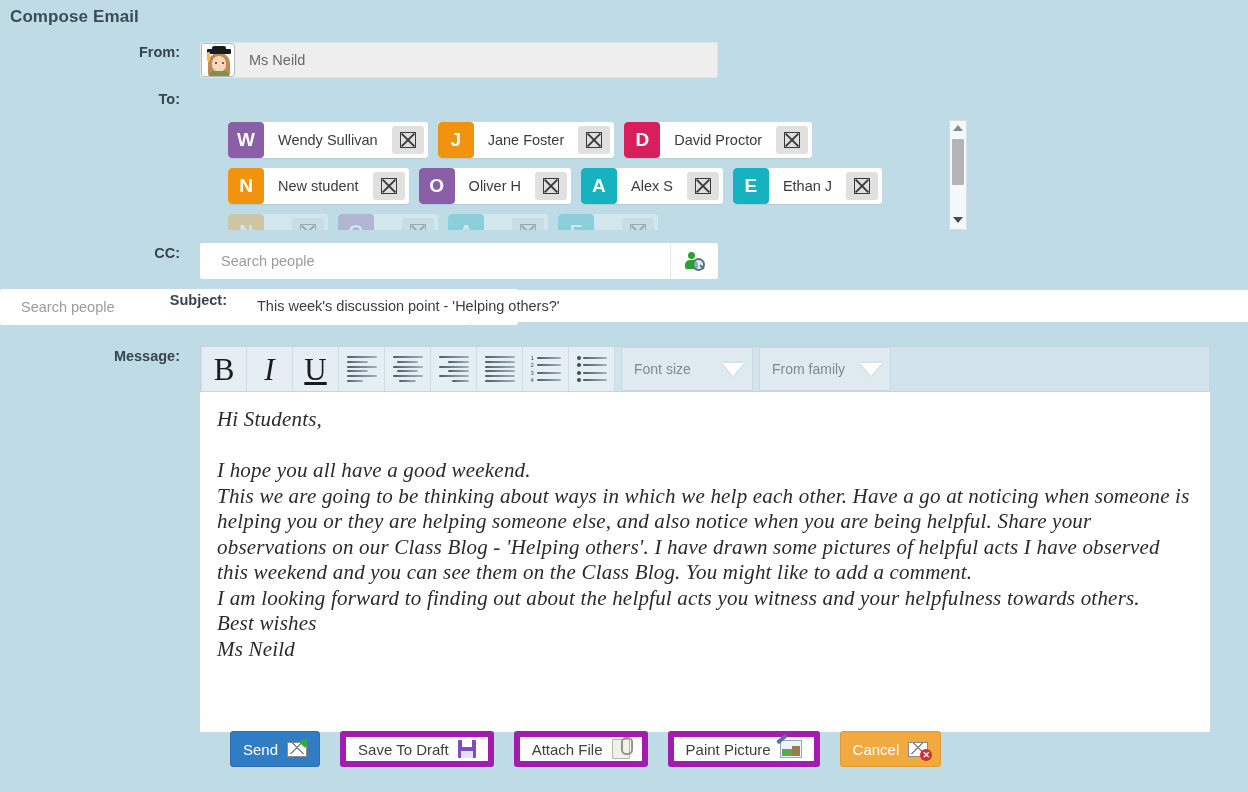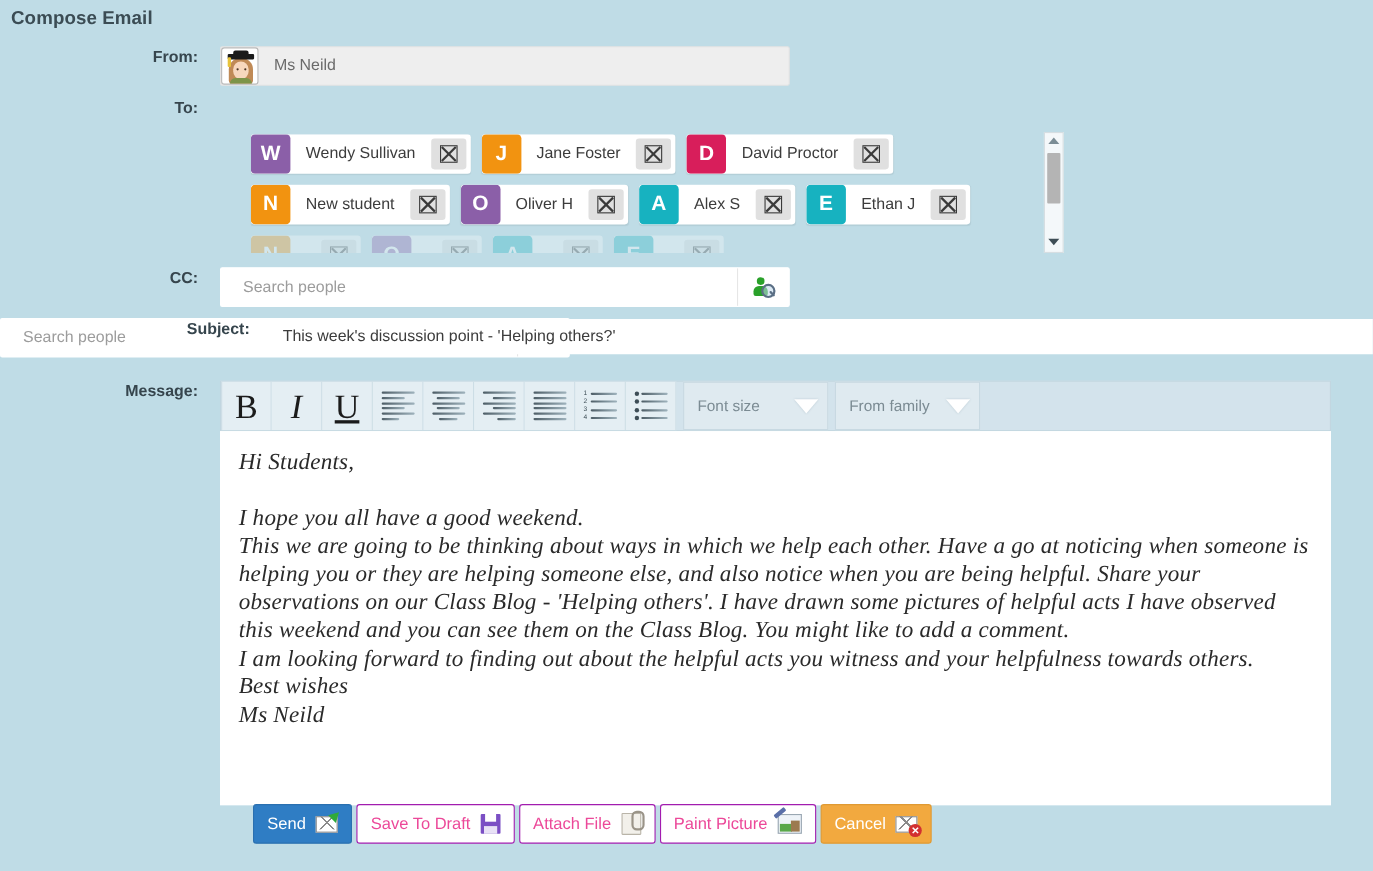--- a/index.html
+++ b/index.html
@@ -344,36 +344,36 @@
     color: #2a2a2a;
     white-space: pre-wrap;
     letter-spacing: .2px;
   }
   
   #btn-bar {
     position: absolute;
     left: 230px;
     top: 731px;
     display: flex;
-    gap: 4px;
+    gap: 20px;
   }
   .abtn {
     height: 36px;
     border-radius: 3px;
     display: flex;
     align-items: center;
     padding: 0 12px;
     font-size: 15px;
     cursor: pointer;
     box-sizing: border-box;
     white-space: nowrap;
   }
   .abtn .bi { margin-left: 9px; display:flex; align-items:center; }
   .abtn.primary { background: #2f7dc4; color: #ffffff; border: 1px solid #2a70b0; }
-  .abtn.plain   { background: #ffffff; color: #ec4899; border: 1px solid #a21caf; }
+  .abtn.plain   { background: #ffffff; color: #404040; border: 6px solid #a21caf; }
   .abtn.warn    { background: #f2a93f; color: #ffffff; border: 1px solid #e09a33; }
   
   .env {
     position: relative; width: 20px; height: 15px;
     background: #ffffff; border: 1px solid #8b8b8b; box-sizing: border-box;
   }
   .env:before {
     content:""; position:absolute; left:-1px; top:-1px; width:20px; height:12px;
     background: linear-gradient(135deg, transparent 46%, #8b8b8b 46%, #8b8b8b 52%, transparent 52%),
                 linear-gradient(225deg, transparent 46%, #8b8b8b 46%, #8b8b8b 52%, transparent 52%);

